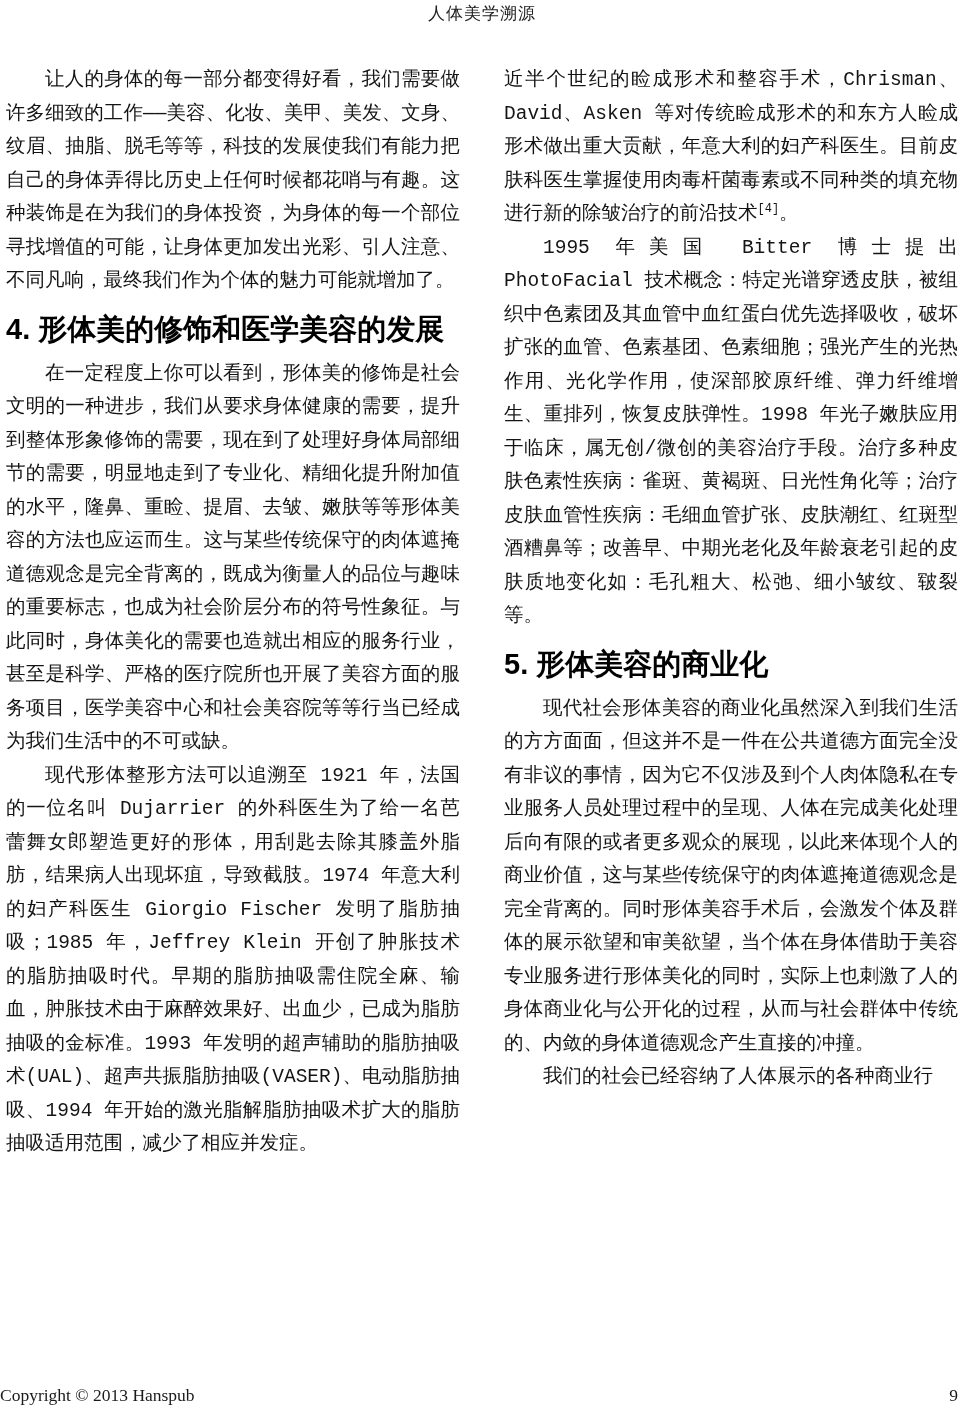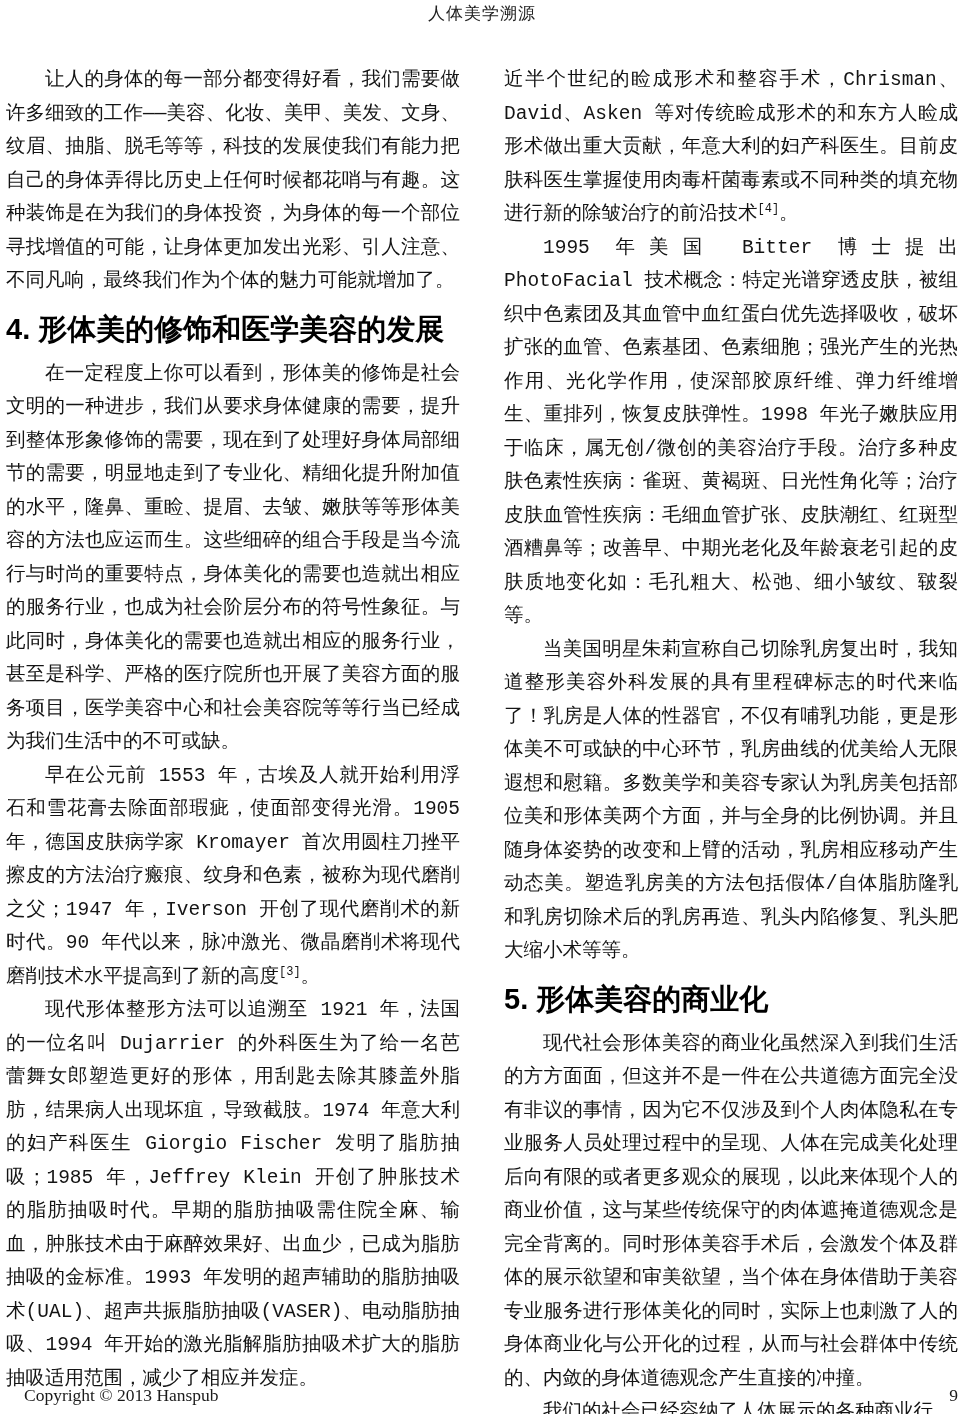--- a/index.html
+++ b/index.html
@@ -54,21 +54,21 @@
     text-indent: 0;
     color: #000000;
   }
   sup.cite {
     font-size: 12px;
     line-height: 0;
     vertical-align: super;
   }
   .footer {
     position: absolute;
-    left: 24px;
+    left: 0;
     right: 6px;
     bottom: 8px;
     display: flex;
     justify-content: space-between;
     align-items: baseline;
     font-size: 17.5px;
     color: #1a1a1a;
   }
 </style>
 </head>
@@ -76,34 +76,32 @@
 
 <div class="page">
 
   <div class="running-head">人体美学溯源</div>
 
   <div class="col col-left">
     <p>让人的身体的每一部分都变得好看，我们需要做许多细致的工作——美容、化妆、美甲、美发、文身、纹眉、抽脂、脱毛等等，科技的发展使我们有能力把自己的身体弄得比历史上任何时候都花哨与有趣。这种装饰是在为我们的身体投资，为身体的每一个部位寻找增值的可能，让身体更加发出光彩、引人注意、不同凡响，最终我们作为个体的魅力可能就增加了。</p>
 
     <div class="section-heading">4. 形体美的修饰和医学美容的发展</div>
 
-    <p>在一定程度上你可以看到，形体美的修饰是社会文明的一种进步，我们从要求身体健康的需要，提升到整体形象修饰的需要，现在到了处理好身体局部细节的需要，明显地走到了专业化、精细化提升附加值的水平，隆鼻、重睑、提眉、去皱、嫩肤等等形体美容的方法也应运而生。这些细碎的组合手段是当今流行与时尚的重要特点，身体美化的需要也造就出相应的服务行业，也成为社会阶层分布的符号性象征。与此同时，身体美化的需要也造就出相应的服务行业，甚至是科学、严格的医疗院所也开展了美容方面的服务项目，医学美容中心和社会美容院等等行当已经成为我们生活中的不可或缺。</p>
+    <p>在一定程度上你可以看到，形体美的修饰是社会文明的一种进步，我们从要求身体健康的需要，提升到整体形象修饰的需要，现在到了处理好身体局部细节的需要，明显地走到了专业化、精细化提升附加值的水平，隆鼻、重睑、提眉、去皱、嫩肤等等形体美容的方法也应运而生。这与某些传统保守的肉体遮掩道德观念是完全背离的，既成为衡量人的品位与趣味的重要标志，也成为社会阶层分布的符号性象征。与此同时，身体美化的需要也造就出相应的服务行业，甚至是科学、严格的医疗院所也开展了美容方面的服务项目，医学美容中心和社会美容院等等行当已经成为我们生活中的不可或缺。</p>
 
-    <p><span>早在公元前 1553 年，古埃及人就开始利用浮石和雪花膏去除面部瑕疵，使面部变得光滑。1905 年，德国皮肤病学家 Kromayer 首次用圆柱刀挫平擦皮的方法治疗瘢痕、纹身和色素，被称为现代磨削之父；1947 年，Iverson 开创了现代磨削术的新时代。90 年代以来，脉冲激光、微晶磨削术将现代磨削技术水平提高到了新的高度</span><sup class="cite">[3]</sup><span>。</span></p>
 
     <p>现代形体整形方法可以追溯至 1921 年，法国的一位名叫 Dujarrier 的外科医生为了给一名芭蕾舞女郎塑造更好的形体，用刮匙去除其膝盖外脂肪，结果病人出现坏疽，导致截肢。1974 年意大利的妇产科医生 Giorgio Fischer 发明了脂肪抽吸；1985 年，Jeffrey Klein 开创了肿胀技术的脂肪抽吸时代。早期的脂肪抽吸需住院全麻、输血，肿胀技术由于麻醉效果好、出血少，已成为脂肪抽吸的金标准。1993 年发明的超声辅助的脂肪抽吸术(UAL)、超声共振脂肪抽吸(VASER)、电动脂肪抽吸、1994 年开始的激光脂解脂肪抽吸术扩大的脂肪抽吸适用范围，减少了相应并发症。</p>
 
   </div>
 
   <div class="col col-right">
     <p class="no-indent"><span>近半个世纪的睑成形术和整容手术，Chrisman、David、Asken 等对传统睑成形术的和东方人睑成形术做出重大贡献，年意大利的妇产科医生。目前皮肤科医生掌握使用肉毒杆菌毒素或不同种类的填充物进行新的除皱治疗的前沿技术</span><sup class="cite">[4]</sup><span>。</span></p>
 
     <p>1995 年美国 Bitter 博士提出 PhotoFacial 技术概念：特定光谱穿透皮肤，被组织中色素团及其血管中血红蛋白优先选择吸收，破坏扩张的血管、色素基团、色素细胞；强光产生的光热作用、光化学作用，使深部胶原纤维、弹力纤维增生、重排列，恢复皮肤弹性。1998 年光子嫩肤应用于临床，属无创/微创的美容治疗手段。治疗多种皮肤色素性疾病：雀斑、黄褐斑、日光性角化等；治疗皮肤血管性疾病：毛细血管扩张、皮肤潮红、红斑型酒糟鼻等；改善早、中期光老化及年龄衰老引起的皮肤质地变化如：毛孔粗大、松弛、细小皱纹、皲裂等。</p>
 
-    <p>当美国明星朱莉宣称自己切除乳房复出时，我知道整形美容外科发展的具有里程碑标志的时代来临了！乳房是人体的性器官，不仅有哺乳功能，更是形体美不可或缺的中心环节，乳房曲线的优美给人无限遐想和慰籍。多数美学和美容专家认为乳房美包括部位美和形体美两个方面，并与全身的比例协调。并且随身体姿势的改变和上臂的活动，乳房相应移动产生动态美。塑造乳房美的方法包括假体/自体脂肪隆乳和乳房切除术后的乳房再造、乳头内陷修复、乳头肥大缩小术等等。</p>
 
     <div class="section-heading">5. 形体美容的商业化</div>
 
     <p>现代社会形体美容的商业化虽然深入到我们生活的方方面面，但这并不是一件在公共道德方面完全没有非议的事情，因为它不仅涉及到个人肉体隐私在专业服务人员处理过程中的呈现、人体在完成美化处理后向有限的或者更多观众的展现，以此来体现个人的商业价值，这与某些传统保守的肉体遮掩道德观念是完全背离的。同时形体美容手术后，会激发个体及群体的展示欲望和审美欲望，当个体在身体借助于美容专业服务进行形体美化的同时，实际上也刺激了人的身体商业化与公开化的过程，从而与社会群体中传统的、内敛的身体道德观念产生直接的冲撞。</p>
 
     <p>我们的社会已经容纳了人体展示的各种商业行</p>
   </div>
 
   <div class="footer">
     <span>Copyright © 2013 Hanspub</span>

